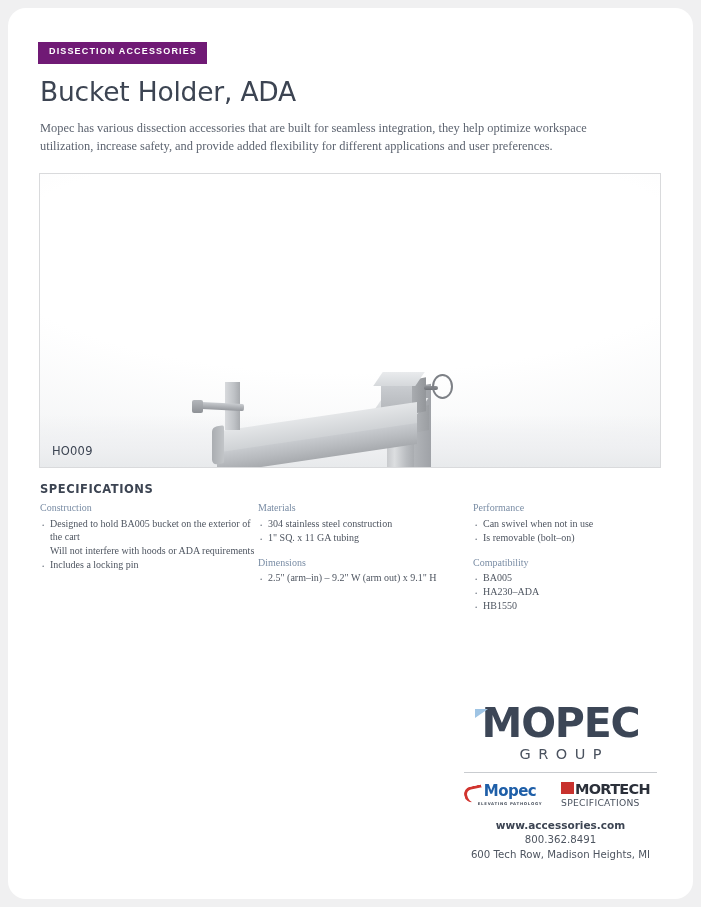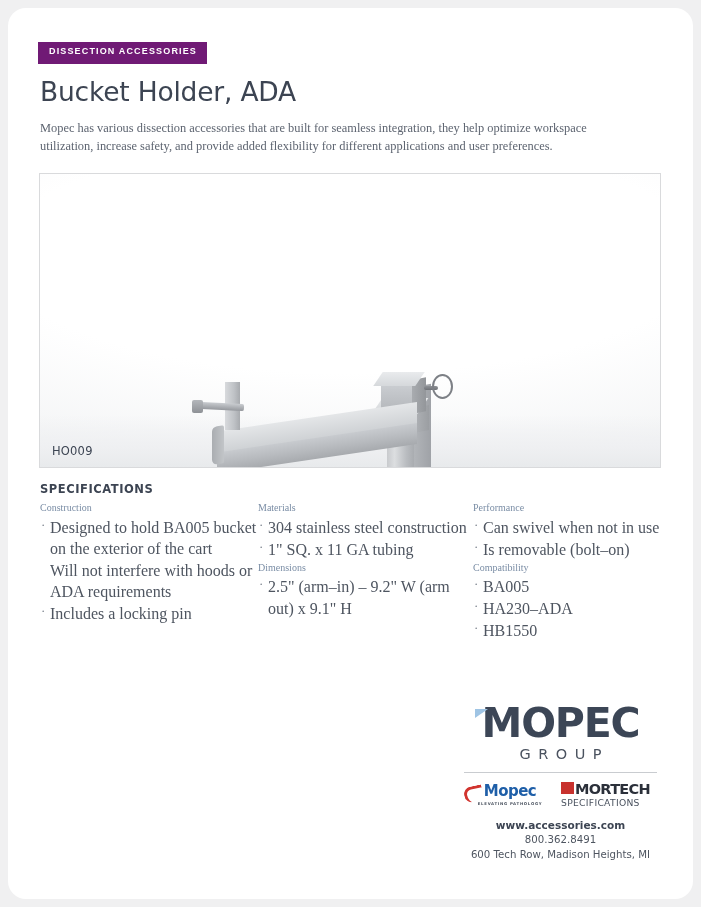--- a/index.html
+++ b/index.html
@@ -242,41 +242,41 @@
 
   .spec-columns {
     display: flex;
     margin: 6px 0 0 2px;
     width: 630px;
   }
   .spec-col { width: 218px; }
   .spec-col.col-2 { width: 215px; }
   .spec-col.col-3 { width: 197px; }
 
-  .spec-group { margin-bottom: 2px; }
+  .spec-group { margin-bottom: 13px; }
   .spec-group:last-child { margin-bottom: 0; }
 
   .spec-heading {
     font-family: "Liberation Serif", serif;
     font-size: 10px;
     color: #7a8da5;
     line-height: 1.25;
     margin-bottom: 2px;
   }
 
   .spec-list {
     margin: 0;
     padding: 0;
     list-style: none;
   }
   .spec-list li {
     position: relative;
     padding-left: 10px;
     font-family: "Liberation Serif", serif;
-    font-size: 16px;
+    font-size: 10px;
     line-height: 1.33;
     color: #4e5560;
     margin-bottom: 0.5px;
   }
   .spec-list li::before {
     content: "\00B7";
     position: absolute;
     left: 1px;
     top: -1px;
     color: #7b828d;

